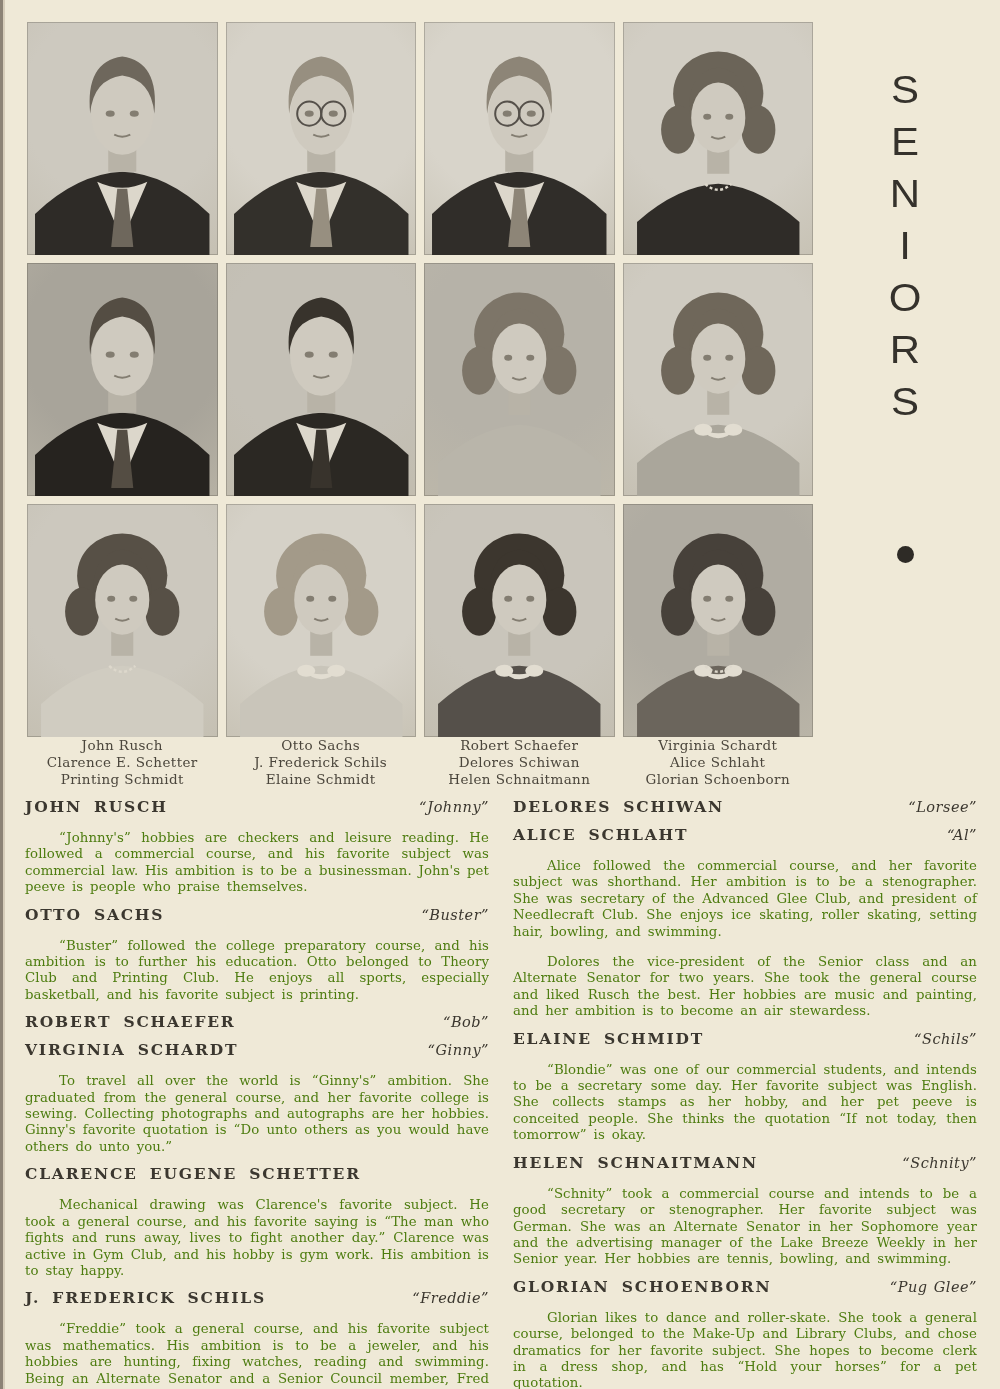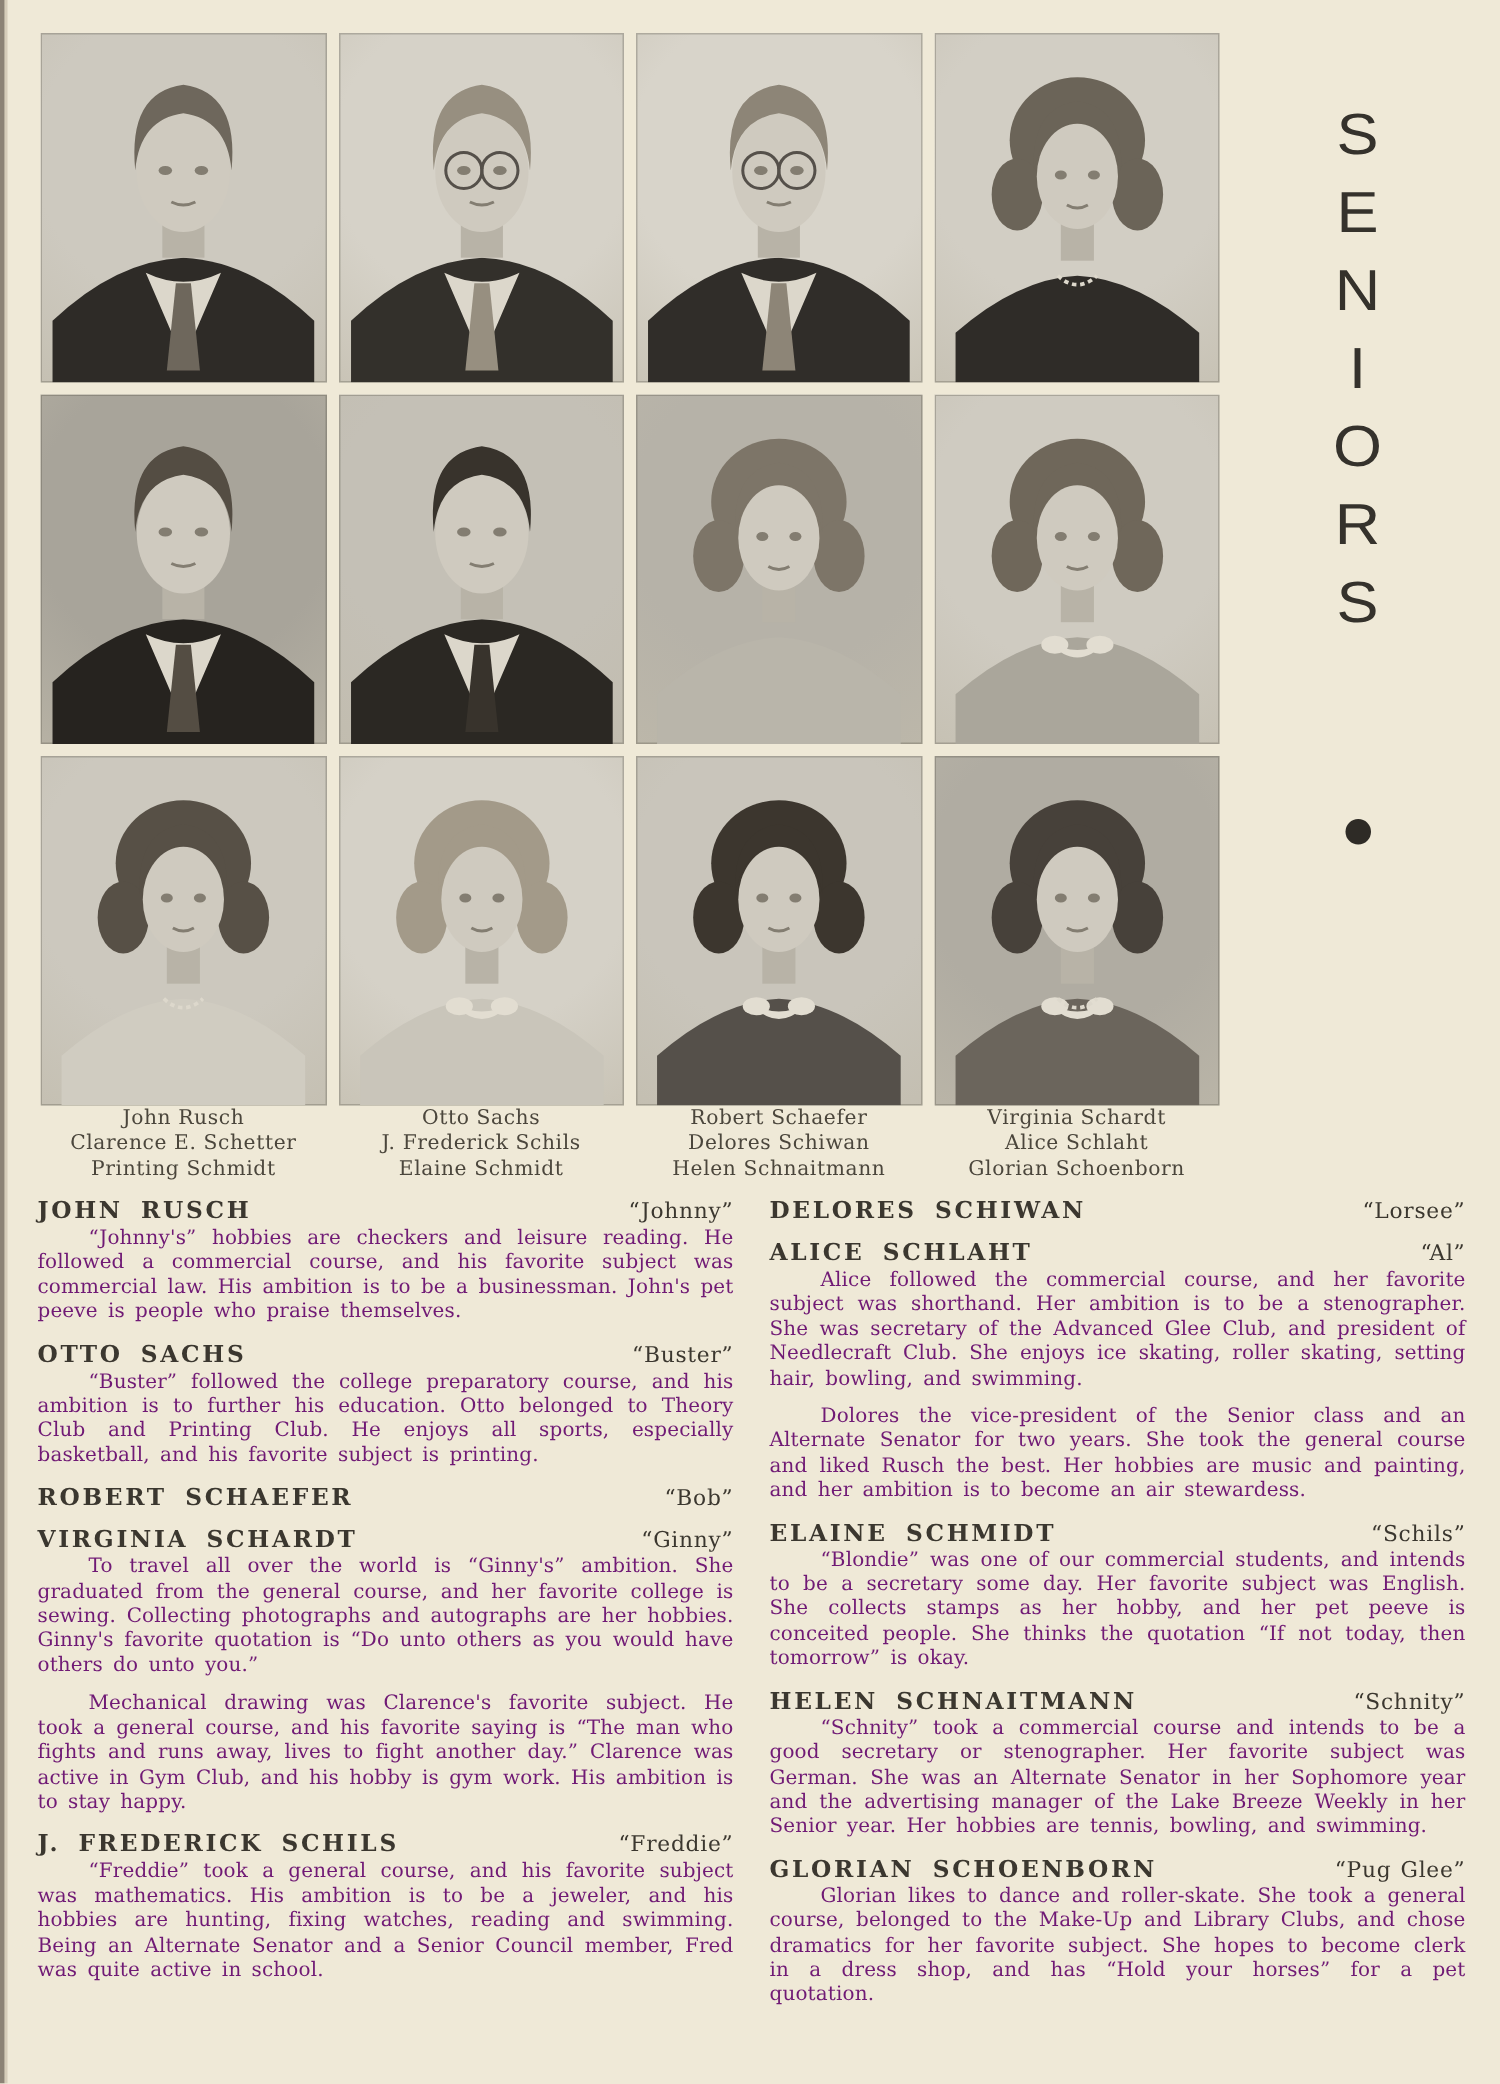--- a/index.html
+++ b/index.html
@@ -61,28 +61,28 @@
     align-items:start;
   }
   .bio-entry{margin-bottom:9px;}
   .bio-head{
     display:flex;justify-content:space-between;align-items:baseline;
     font-size:15.5px;color:#3b372f;
     letter-spacing:1.8px;word-spacing:5px;
     font-weight:600;
   }
   .bio-nick{
-    font-weight:500;letter-spacing:.5px;word-spacing:1px;font-size:14.5px;
+    font-weight:500;letter-spacing:.5px;word-spacing:1px;font-size:14.5px;font-style:italic;
   }
   .bio-text{
-    margin-top:2px;
+    margin-top:14px;
     font-size:13.3px;line-height:16.4px;
     text-align:justify;text-indent:34px;
     word-spacing:2.5px;letter-spacing:.1px;
-    color:#701a75;
+    color:#4d7c0f;
   }
 </style>
 </head>
 <body>
 
 <div id="page">
   <div class="scan-edge"></div>
   <div class="scan-edge2"></div>
 
   <div id="photo-grid">
@@ -331,20 +331,23 @@
           </div>
         </div>
         <div class="bio-entry">
           <div class="bio-head">
             <span>VIRGINIA SCHARDT</span>
             <span class="bio-nick">“Ginny”</span>
           </div>
           <div class="bio-text">To travel all over the world is “Ginny's” ambition. She graduated from the general course, and her favorite college is sewing.  Collecting photographs and autographs are her hobbies.  Ginny's favorite quotation is “Do unto others as you would have others do unto you.”</div>
         </div>
         <div class="bio-entry">
+          <div class="bio-head">
+            <span>CLARENCE EUGENE SCHETTER</span>
+          </div>
           <div class="bio-text">Mechanical drawing was Clarence's favorite subject. He took a general course, and his favorite saying is “The man who fights and runs away, lives to fight another day.” Clarence was active in Gym Club, and his hobby is gym work.  His ambition is to stay happy.</div>
         </div>
         <div class="bio-entry">
           <div class="bio-head">
             <span>J. FREDERICK SCHILS</span>
             <span class="bio-nick">“Freddie”</span>
           </div>
           <div class="bio-text">“Freddie” took a general course, and his favorite subject was mathematics.  His ambition is to be a jeweler, and his hobbies are hunting, fixing watches, reading and swimming.  Being an Alternate Senator and a Senior Council member, Fred was quite active in school.</div>
         </div>
       </div>

